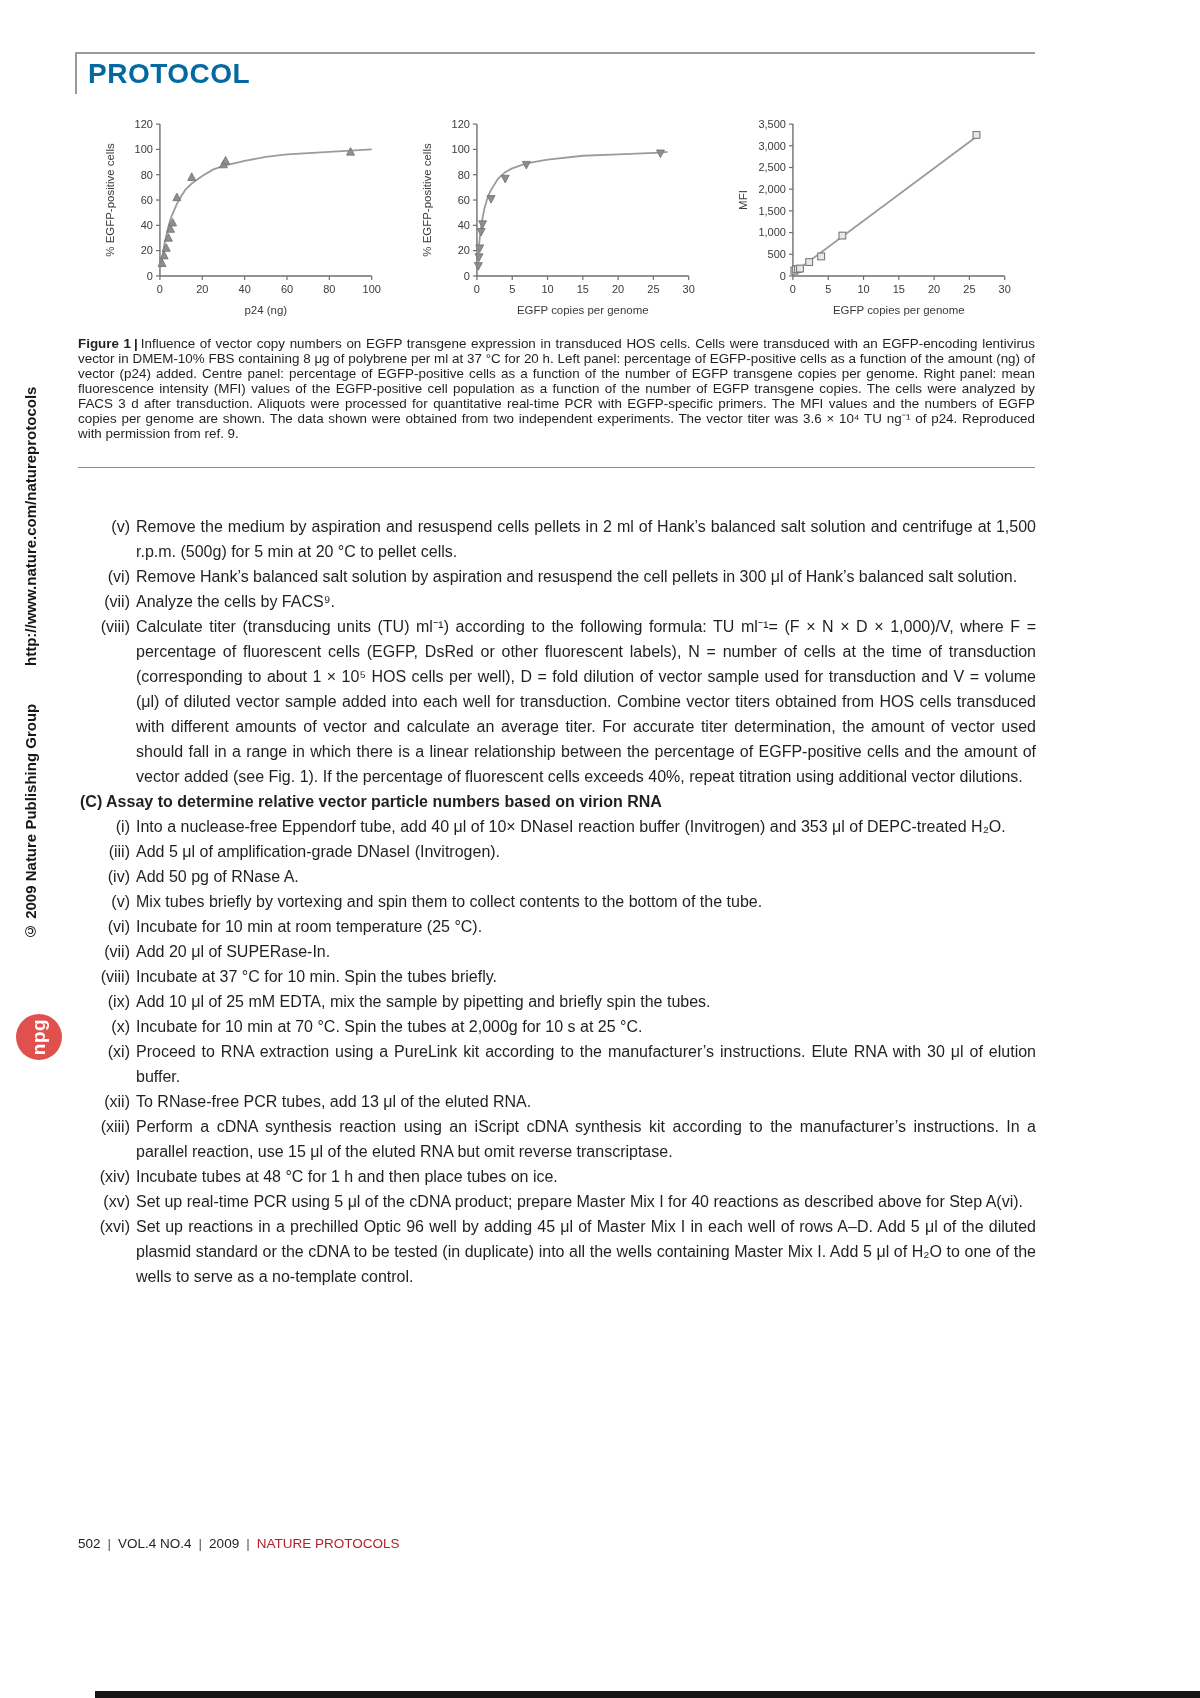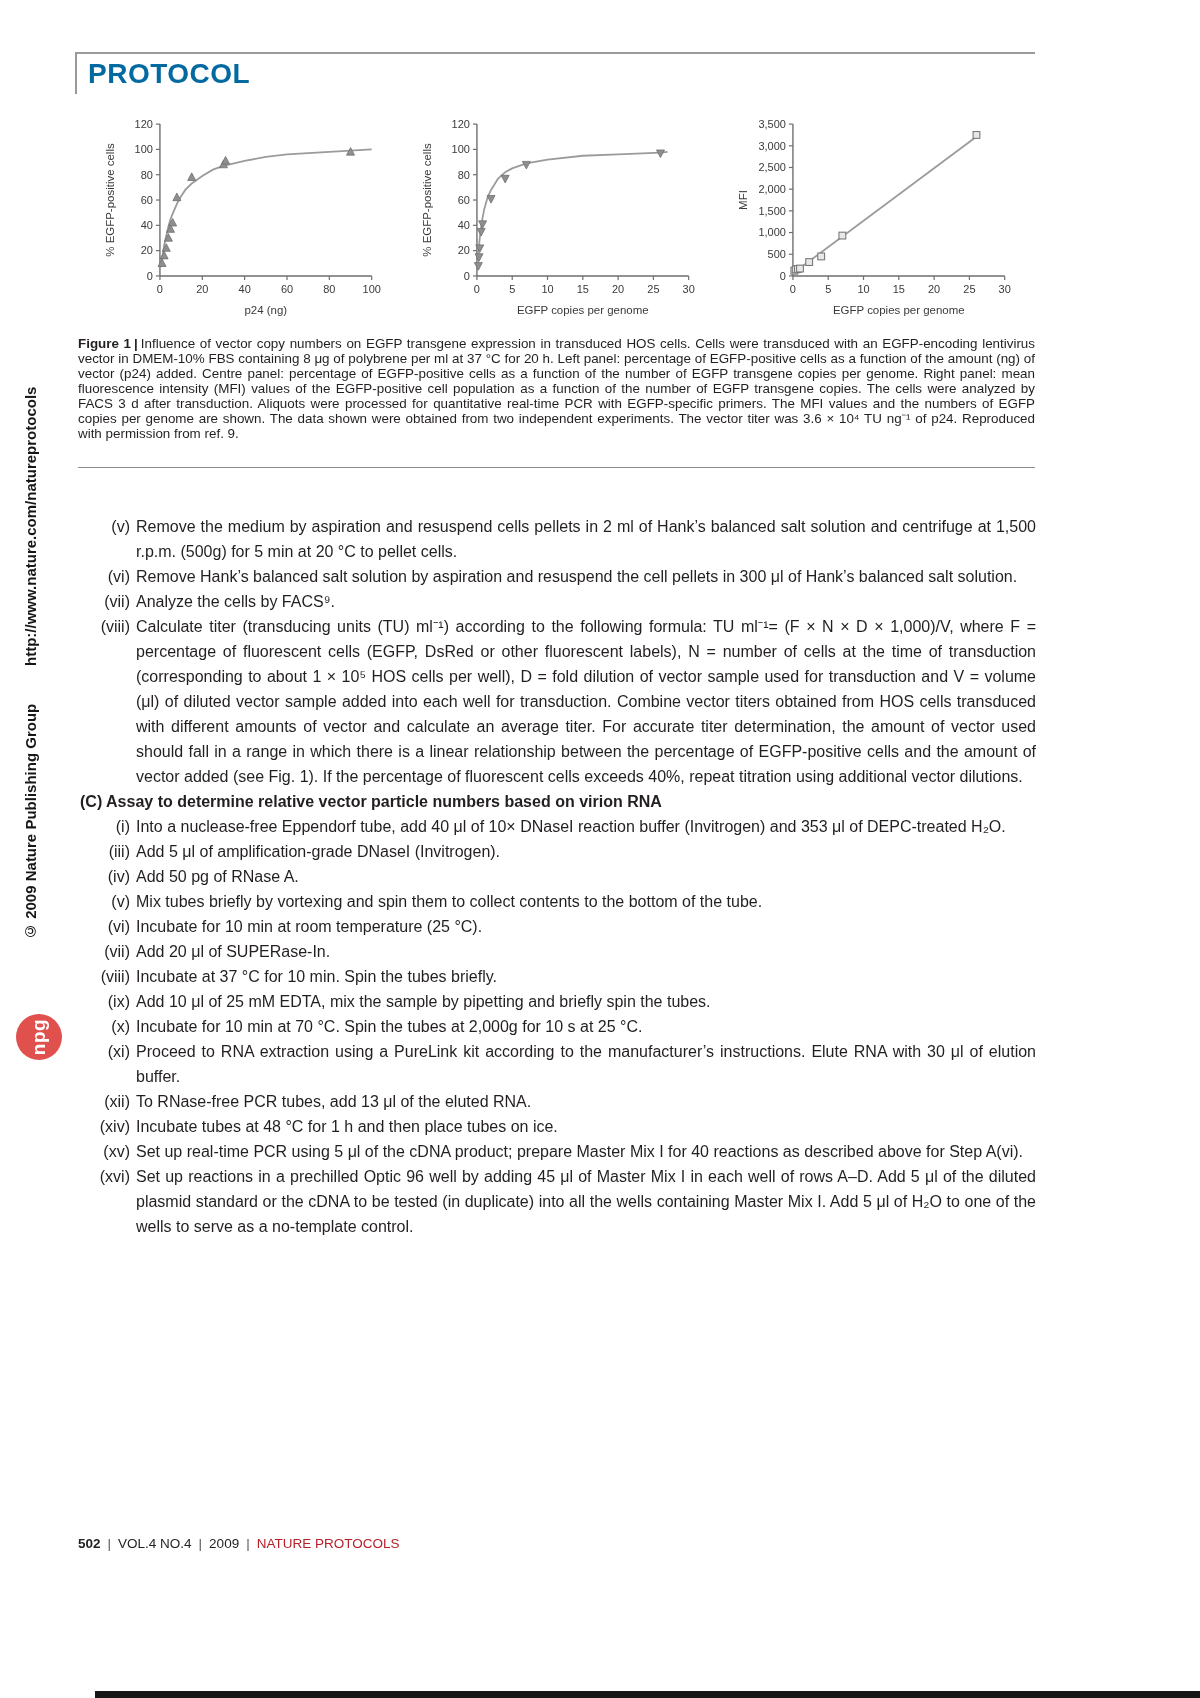--- a/index.html
+++ b/index.html
@@ -25,21 +25,21 @@
   .steps{position:absolute;left:80px;top:514px;width:956px;font-size:16px;line-height:25px;}
   .step{display:flex;}
   .step-label{flex:0 0 50px;text-align:right;padding-right:6px;white-space:nowrap;}
   .step-text{flex:1;text-align:justify;}
   .step-heading{font-weight:bold;margin-left:0;}
   .crit-prefix{color:#bf2c7e;font-weight:bold;}
   .crit-indent{padding-left:26px;}
 
   
   .footer{position:absolute;left:78px;top:1536px;font-size:13.5px;color:#231f20;}
-  .footer .pg{font-weight:bold;}
+  .footer .pg{font-weight:normal;}
   .footer .sep{color:#555;padding:0 7px;}
   .footer .journal{font-weight:normal;color:#b61f29;}
 
   
   .sidebar{position:absolute;left:22px;top:350px;height:590px;writing-mode:vertical-rl;transform:rotate(180deg);font-weight:bold;font-size:15px;color:#161616;display:flex;align-items:center;}
   .sidebar .vgap{display:inline-block;width:2px;height:38px;}
   .npg-logo{position:absolute;left:16px;top:1014px;width:46px;height:46px;border-radius:50%;background:#e0514e;display:flex;align-items:center;justify-content:center;}
   .npg-logo span{color:#fff;font-weight:bold;font-size:19px;transform:rotate(-90deg);letter-spacing:.5px;}
 
   .bottom-bar{position:absolute;left:95px;bottom:0;width:1105px;height:7px;background:#161616;}
@@ -250,20 +250,24 @@
       </div>
       <div class="step">
         <span class="step-label">(xi)</span>
         <span class="step-text">Proceed to RNA extraction using a PureLink kit according to the manufacturer’s instructions. Elute RNA with 30 μl of elution buffer.</span>
       </div>
       <div class="step">
         <span class="step-label">(xii)</span>
         <span class="step-text">To RNase-free PCR tubes, add 13 μl of the eluted RNA.</span>
       </div>
       <div class="step">
+        <span class="step-label">(xiii)</span>
+        <span class="step-text">Perform a cDNA synthesis reaction using an iScript cDNA synthesis kit according to the manufacturer’s instructions. In a parallel reaction, use 15 μl of the eluted RNA but omit reverse transcriptase.</span>
+      </div>
+      <div class="step">
         <span class="step-label">(xiv)</span>
         <span class="step-text">Incubate tubes at 48 °C for 1 h and then place tubes on ice.</span>
       </div>
       <div class="step">
         <span class="step-label">(xv)</span>
         <span class="step-text">Set up real-time PCR using 5 μl of the cDNA product; prepare Master Mix I for 40 reactions as described above for Step A(vi).</span>
       </div>
       <div class="step">
         <span class="step-label">(xvi)</span>
         <span class="step-text">Set up reactions in a prechilled Optic 96 well by adding 45 μl of Master Mix I in each well of rows A–D. Add 5 μl of the diluted plasmid standard or the cDNA to be tested (in duplicate) into all the wells containing Master Mix I. Add 5 μl of H₂O to one of the wells to serve as a no-template control.</span>

